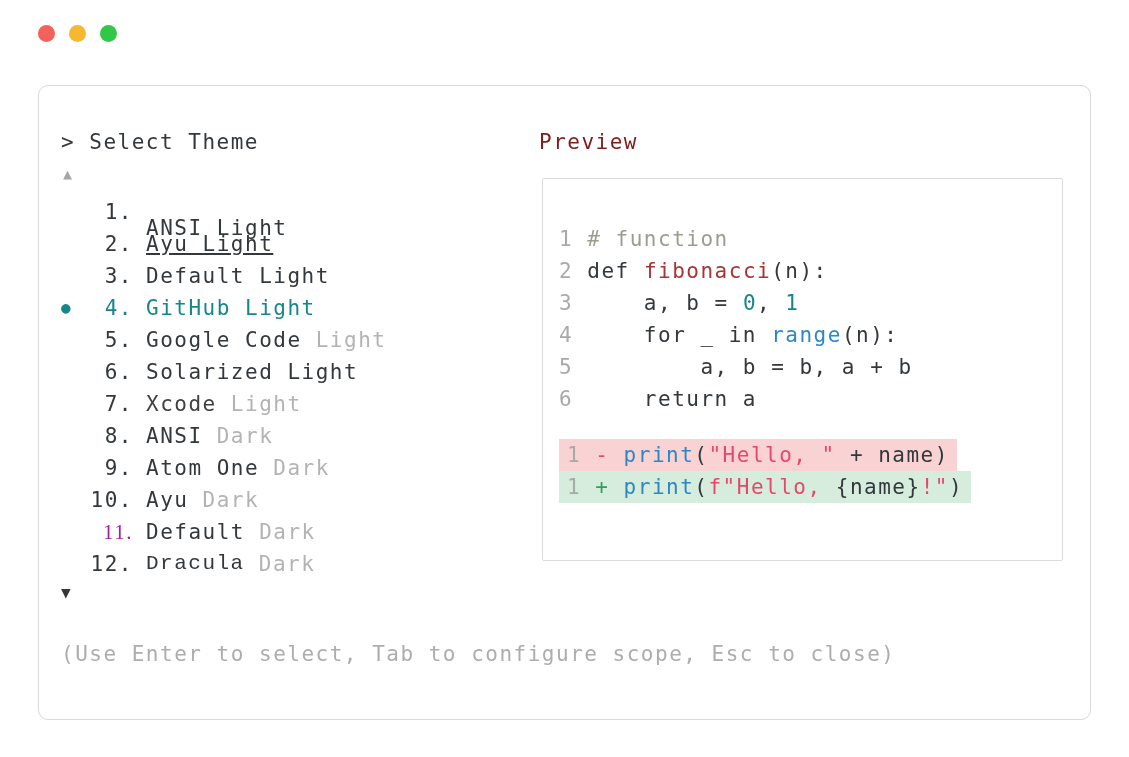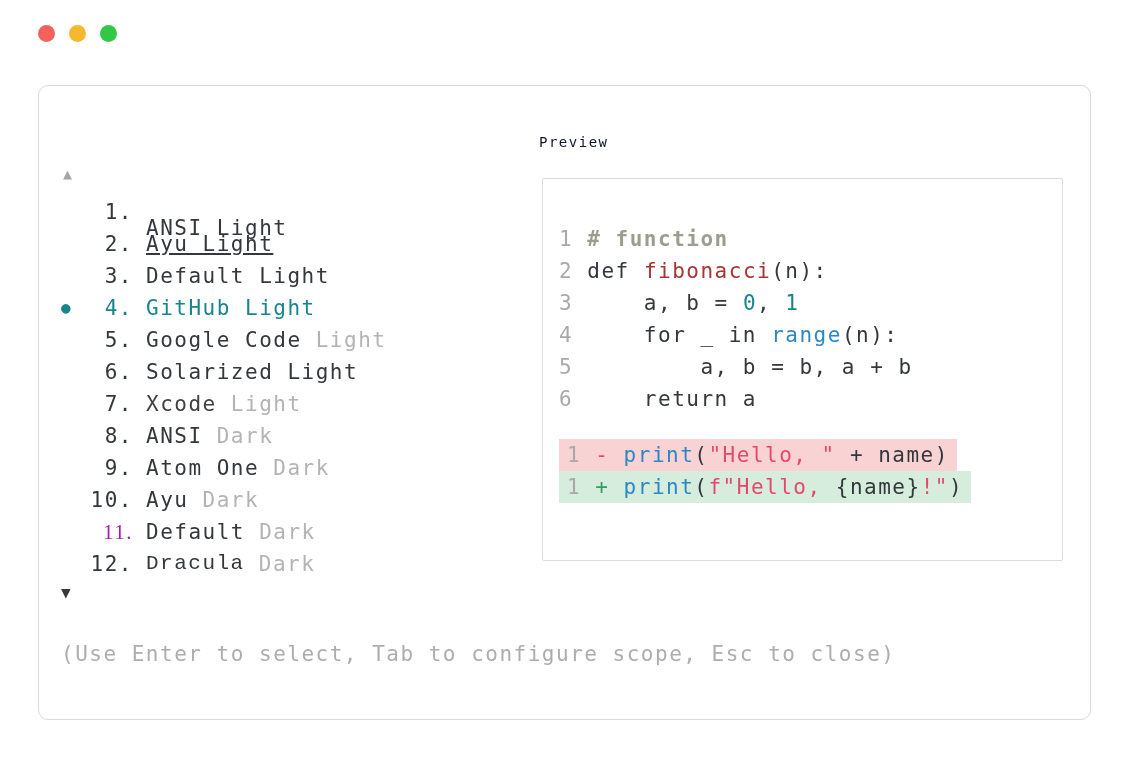--- a/index.html
+++ b/index.html
@@ -47,22 +47,22 @@
     color: #33383d; font-size: 16px; line-height: 20px;
   }
   .help {
     position: absolute; left: 22px; top: 552px;
     font-size: 21px; letter-spacing: 1.5px; line-height: 32px;
     color: #adadad; white-space: pre;
   }
 
   .preview-title {
     position: absolute; left: 500px; top: 40px;
-    font-size: 14px; letter-spacing: 1.5px; line-height: 32px;
-    color: #0f172a;
+    font-size: 21px; letter-spacing: 1.5px; line-height: 32px;
+    color: #7f1d1d;
   }
   .preview-box {
     position: absolute; left: 503px; top: 92px;
     width: 521px; height: 383px;
     border: 1.5px solid #dcdcdc; border-radius: 2px;
     box-sizing: border-box;
     padding: 44px 0 0 16px;
     background: #ffffff;
     overflow: hidden;
   }
@@ -81,41 +81,42 @@
 </head>
 <body>
 
 <div class="traffic">
   <div class="dot" style="background: rgb(244, 96, 90);"></div>
   <div class="dot" style="background: rgb(245, 184, 46);"></div>
   <div class="dot" style="background: rgb(51, 199, 72);"></div>
 </div>
 
 <div class="window">
+  <div class="prompt">&gt; Select Theme</div>
   <div class="scroll-up">▲</div>
   <div class="theme-list">
       <div class="theme-row"><span class="gutter" style="color: rgb(23, 134, 140);"> </span><span class="num" style="color: rgb(51, 56, 61);">1.</span><span class="name" style="color: rgb(51, 56, 61); margin-top: 16px;">ANSI Light</span></div>
       <div class="theme-row"><span class="gutter" style="color: rgb(23, 134, 140);"> </span><span class="num" style="color: rgb(51, 56, 61);">2.</span><span class="name" style="color: rgb(51, 56, 61); text-decoration: underline;">Ayu Light</span></div>
       <div class="theme-row"><span class="gutter" style="color: rgb(23, 134, 140);"> </span><span class="num" style="color: rgb(51, 56, 61);">3.</span><span class="name" style="color: rgb(51, 56, 61);">Default Light</span></div>
       <div class="theme-row"><span class="gutter" style="color: rgb(23, 134, 140);">●</span><span class="num" style="color: rgb(23, 134, 140);">4.</span><span class="name" style="color: rgb(23, 134, 140); text-align: right;">GitHub Light</span></div>
       <div class="theme-row"><span class="gutter" style="color: rgb(23, 134, 140);"> </span><span class="num" style="color: rgb(51, 56, 61);">5.</span><span class="name" style="color: rgb(51, 56, 61);">Google Code </span><span class="suffix" style="color: rgb(179, 179, 179);">Light</span></div>
       <div class="theme-row"><span class="gutter" style="color: rgb(23, 134, 140);"> </span><span class="num" style="color: rgb(51, 56, 61);">6.</span><span class="name" style="color: rgb(51, 56, 61);">Solarized Light</span></div>
       <div class="theme-row"><span class="gutter" style="color: rgb(23, 134, 140);"> </span><span class="num" style="color: rgb(51, 56, 61);">7.</span><span class="name" style="color: #404040;">Xcode </span><span class="suffix" style="color: rgb(179, 179, 179);">Light</span></div>
       <div class="theme-row"><span class="gutter" style="color: rgb(23, 134, 140);"> </span><span class="num" style="color: rgb(51, 56, 61);">8.</span><span class="name" style="color: rgb(51, 56, 61);">ANSI </span><span class="suffix" style="color: rgb(179, 179, 179);">Dark</span></div>
       <div class="theme-row"><span class="gutter" style="color: rgb(23, 134, 140);"> </span><span class="num" style="color: rgb(51, 56, 61);">9.</span><span class="name" style="color: rgb(51, 56, 61);">Atom One </span><span class="suffix" style="color: rgb(179, 179, 179);">Dark</span></div>
       <div class="theme-row"><span class="gutter" style="color: rgb(23, 134, 140);"> </span><span class="num" style="color: rgb(51, 56, 61);">10.</span><span class="name" style="color: rgb(51, 56, 61);">Ayu </span><span class="suffix" style="color: rgb(179, 179, 179);">Dark</span></div>
       <div class="theme-row"><span class="gutter" style="color: rgb(23, 134, 140);"> </span><span class="num" style="color: #a21caf; font-family: Liberation Serif, serif;">11.</span><span class="name" style="color: rgb(51, 56, 61);">Default </span><span class="suffix" style="color: rgb(179, 179, 179);">Dark</span></div>
       <div class="theme-row"><span class="gutter" style="color: rgb(23, 134, 140);"> </span><span class="num" style="color: rgb(51, 56, 61);">12.</span><span class="name" style="color: rgb(51, 56, 61); font-family: Liberation Mono, monospace;">Dracula </span><span class="suffix" style="color: rgb(179, 179, 179);">Dark</span></div>
     </div>
   <div class="scroll-down">▼</div>
   <div class="help">(Use Enter to select, Tab to configure scope, Esc to close)</div>
 
   <div class="preview-title">Preview</div>
   <div class="preview-box">
-      <div class="code-row"><span class="lnum" style="color: rgb(169, 169, 169);">1 </span><span style="color: rgb(155, 158, 142); font-weight: bold;"># function</span></div>
+      <div class="code-row"><span class="lnum" style="color: rgb(169, 169, 169);">1 </span><span style="color: rgb(155, 158, 142);"># function</span></div>
       <div class="code-row"><span class="lnum" style="color: rgb(169, 169, 169);">2 </span><span style="color: rgb(51, 56, 61);">def </span><span style="color: rgb(169, 52, 52); text-align: center;">fibonacci</span><span style="color: rgb(51, 56, 61);">(n):</span></div>
       <div class="code-row"><span class="lnum" style="color: rgb(169, 169, 169);">3 </span><span style="color: rgb(51, 56, 61);">    a, b = </span><span style="color: rgb(23, 134, 140);">0</span><span style="color: rgb(51, 56, 61);">, </span><span style="color: rgb(23, 134, 140);">1</span></div>
       <div class="code-row"><span class="lnum" style="color: rgb(169, 169, 169);">4 </span><span style="color: rgb(51, 56, 61);">    for _ in </span><span style="color: rgb(45, 135, 195);">range</span><span style="color: rgb(51, 56, 61);">(n):</span></div>
       <div class="code-row"><span class="lnum" style="color: rgb(169, 169, 169);">5 </span><span style="color: rgb(51, 56, 61);">        a, b = b, a + b</span></div>
       <div class="code-row"><span class="lnum" style="color: rgb(169, 169, 169);">6 </span><span style="color: rgb(51, 56, 61);">    return a</span></div>
       <div class="code-row diff-row gap-above" style="background: rgb(249, 211, 211);"><span class="lnum" style="color: rgb(169, 169, 169);">1 </span><span style="color: rgb(229, 72, 107);">- </span><span style="color: rgb(45, 135, 195);">print</span><span style="color: rgb(51, 56, 61);">(</span><span style="color: rgb(229, 72, 107);">"Hello, "</span><span style="color: rgb(51, 56, 61);"> + name)</span></div>
       <div class="code-row diff-row" style="background: rgb(214, 236, 221);"><span class="lnum" style="color: rgb(169, 169, 169);">1 </span><span style="color: rgb(42, 161, 95);">+ </span><span style="color: rgb(45, 135, 195);">print</span><span style="color: rgb(51, 56, 61);">(</span><span style="color: rgb(229, 72, 107);">f"Hello, </span><span style="color: rgb(51, 56, 61);">{name}</span><span style="color: rgb(229, 72, 107);">!"</span><span style="color: rgb(51, 56, 61);">)</span></div>
     </div>
 </div>
 

